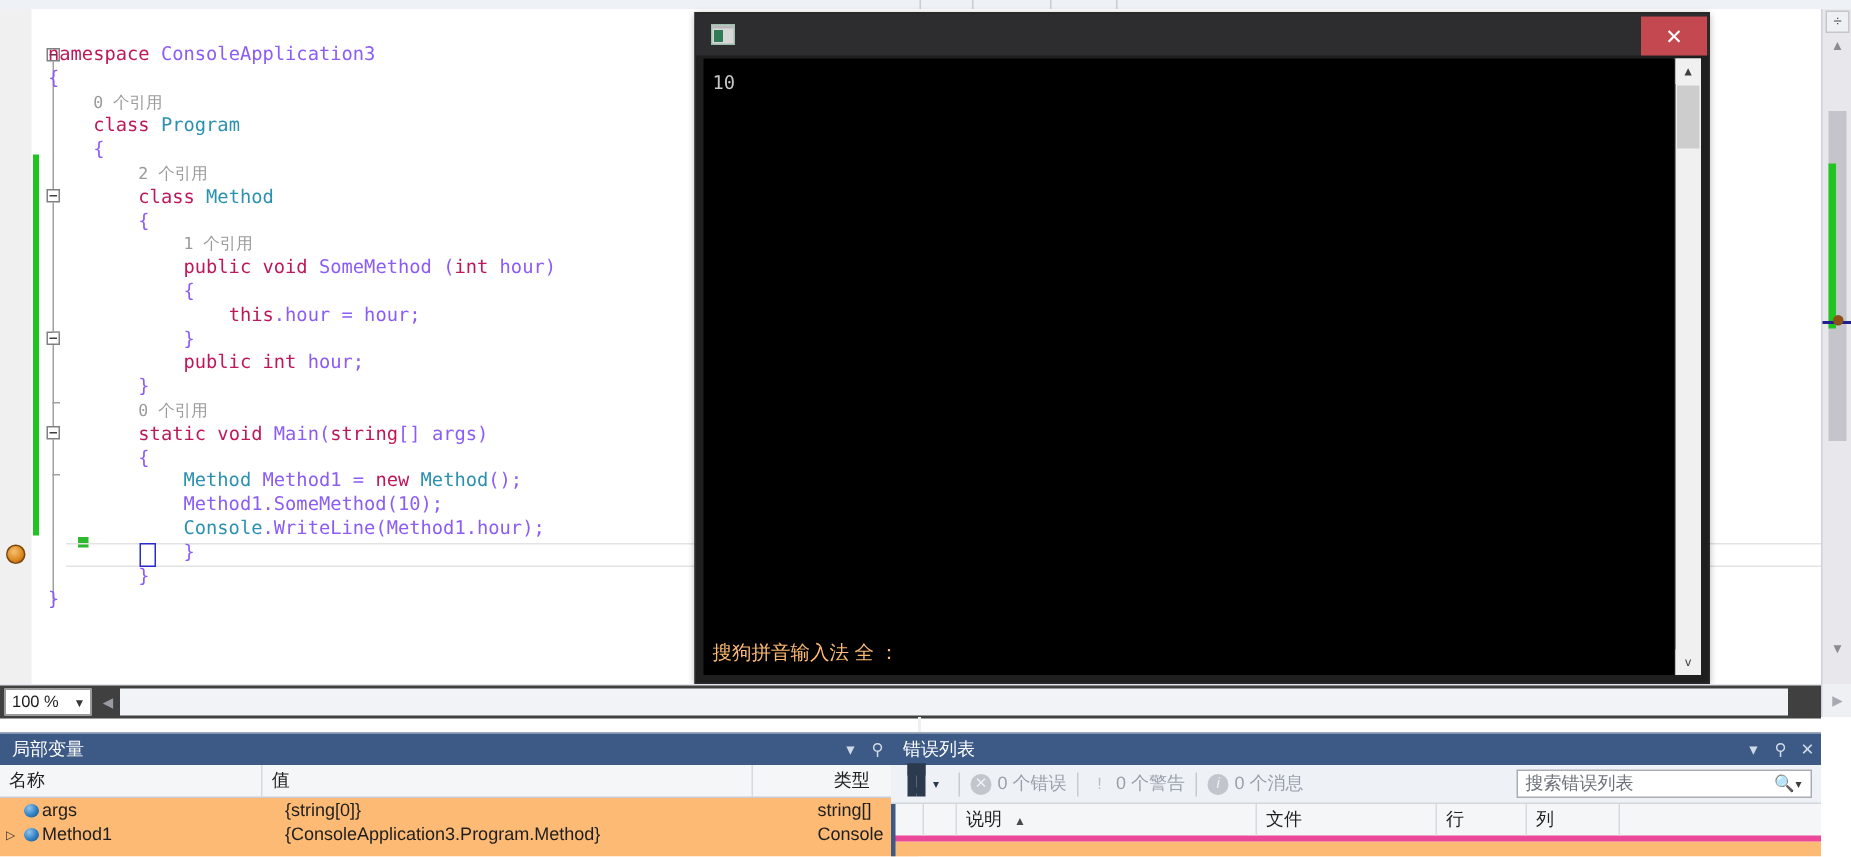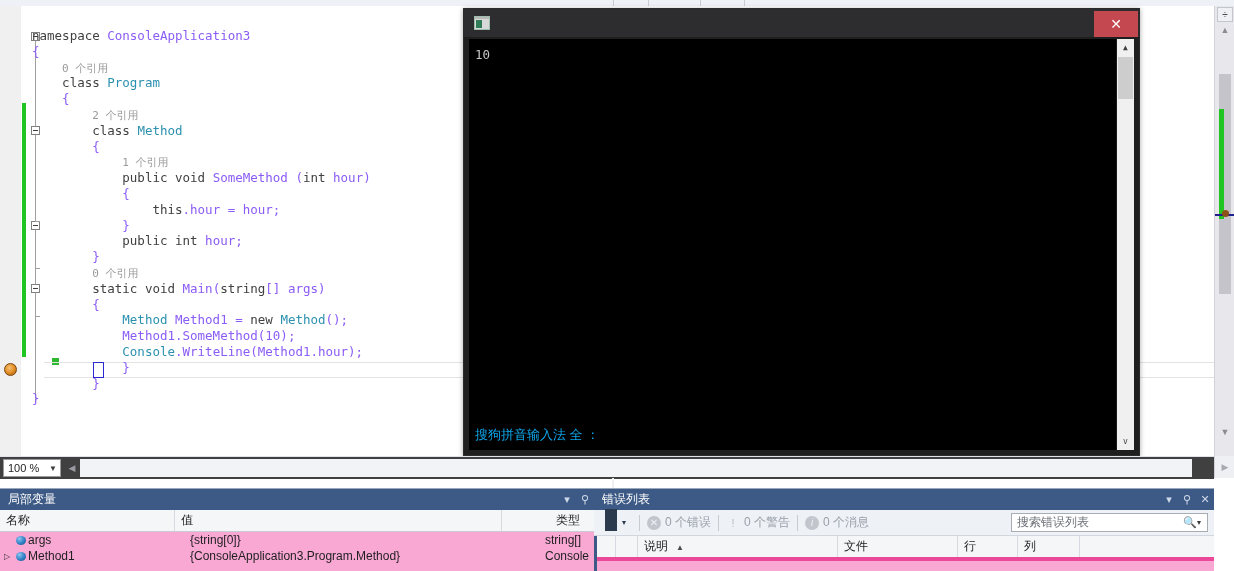--- a/index.html
+++ b/index.html
@@ -62,21 +62,21 @@
   .outline-tick {
     position: absolute; left: 7px; width: 5px; height: 1px; background: #a0a0a0;
   }
 
   .code {
     position: absolute; left: 32px; top: 22px;
     font-family: "DejaVu Sans Mono", "Liberation Mono", monospace;
     font-size: 12.5px; line-height: 15.8px; white-space: pre;
   }
   .code .ln { display: block; height: 15.8px; }
-  .kw   { color: #404040; }
+  .kw   { color: #be185d; }
   .type { color: #2b91af; }
   .plain{ color: #8b5cf6; }
   .ref  { color: #9a9a9a; font-size: 11px; }
   .current-line {
     position: absolute; left: 44px; top: 356px; width: 1170px; height: 16px;
     border-top: 1px solid #e3e3e3; border-bottom: 1px solid #e3e3e3;
     box-sizing: border-box;
   }
   .caret-box {
     position: absolute; left: 93px; top: 356px; width: 11px; height: 16px;
@@ -120,21 +120,21 @@
     position: absolute; left: 5px; top: 30px; right: 5px; bottom: 5px;
     background: #000000;
     font-family: "DejaVu Sans Mono", "Liberation Mono", monospace;
     font-size: 12.5px; color: #c8c8c8;
   }
   .console-out {
     position: absolute; left: 6px; top: 8px; white-space: pre;
   }
   .console-ime {
     position: absolute; left: 6px; bottom: 6px; white-space: pre;
-    font-family: "Liberation Sans", sans-serif; font-size: 13px; color: #0ea5e9;
+    font-family: "Liberation Sans", sans-serif; font-size: 13px; color: #fdba74;
   }
   .console-sb {
     position: absolute; right: 0; top: 0; bottom: 0; width: 17px;
     background: #f0f0f0; border-left: 1px solid #1a1a1a;
   }
   .console-sb .arrow {
     position: absolute; left: 0; width: 17px; height: 17px;
     display: flex; align-items: center; justify-content: center;
     color: #404040; font-size: 9px; background: #f0f0f0;
   }
@@ -215,21 +215,21 @@
   }
   .panel-head {
     height: 21px; background: #3c5a85;
     display: flex; align-items: center; color: #ffffff; font-size: 12px;
   }
   .panel-head .title { padding-left: 8px; flex: 1; }
   .panel-head .hbtn {
     width: 18px; height: 20px; display: flex; align-items: center; justify-content: center;
     color: #cfd9e8; font-size: 11px;
   }
-  .panel-body { position: absolute; left:0; right:0; top:21px; bottom:0; background:#f9a8d4; }
+  .panel-body { position: absolute; left:0; right:0; top:21px; bottom:0; background:#fdba74; }
 
   
   .lv-head {
     display: flex; height: 21px; background: #f5f6f8;
     border-bottom: 1px solid #c9ccd4; font-size: 12px; color: #1e1e1e;
   }
   .lv-head .c {
     padding-left: 6px; line-height: 21px; border-right: 1px solid #d7dae0; box-sizing: border-box;
     overflow: hidden; white-space: nowrap;
   }

